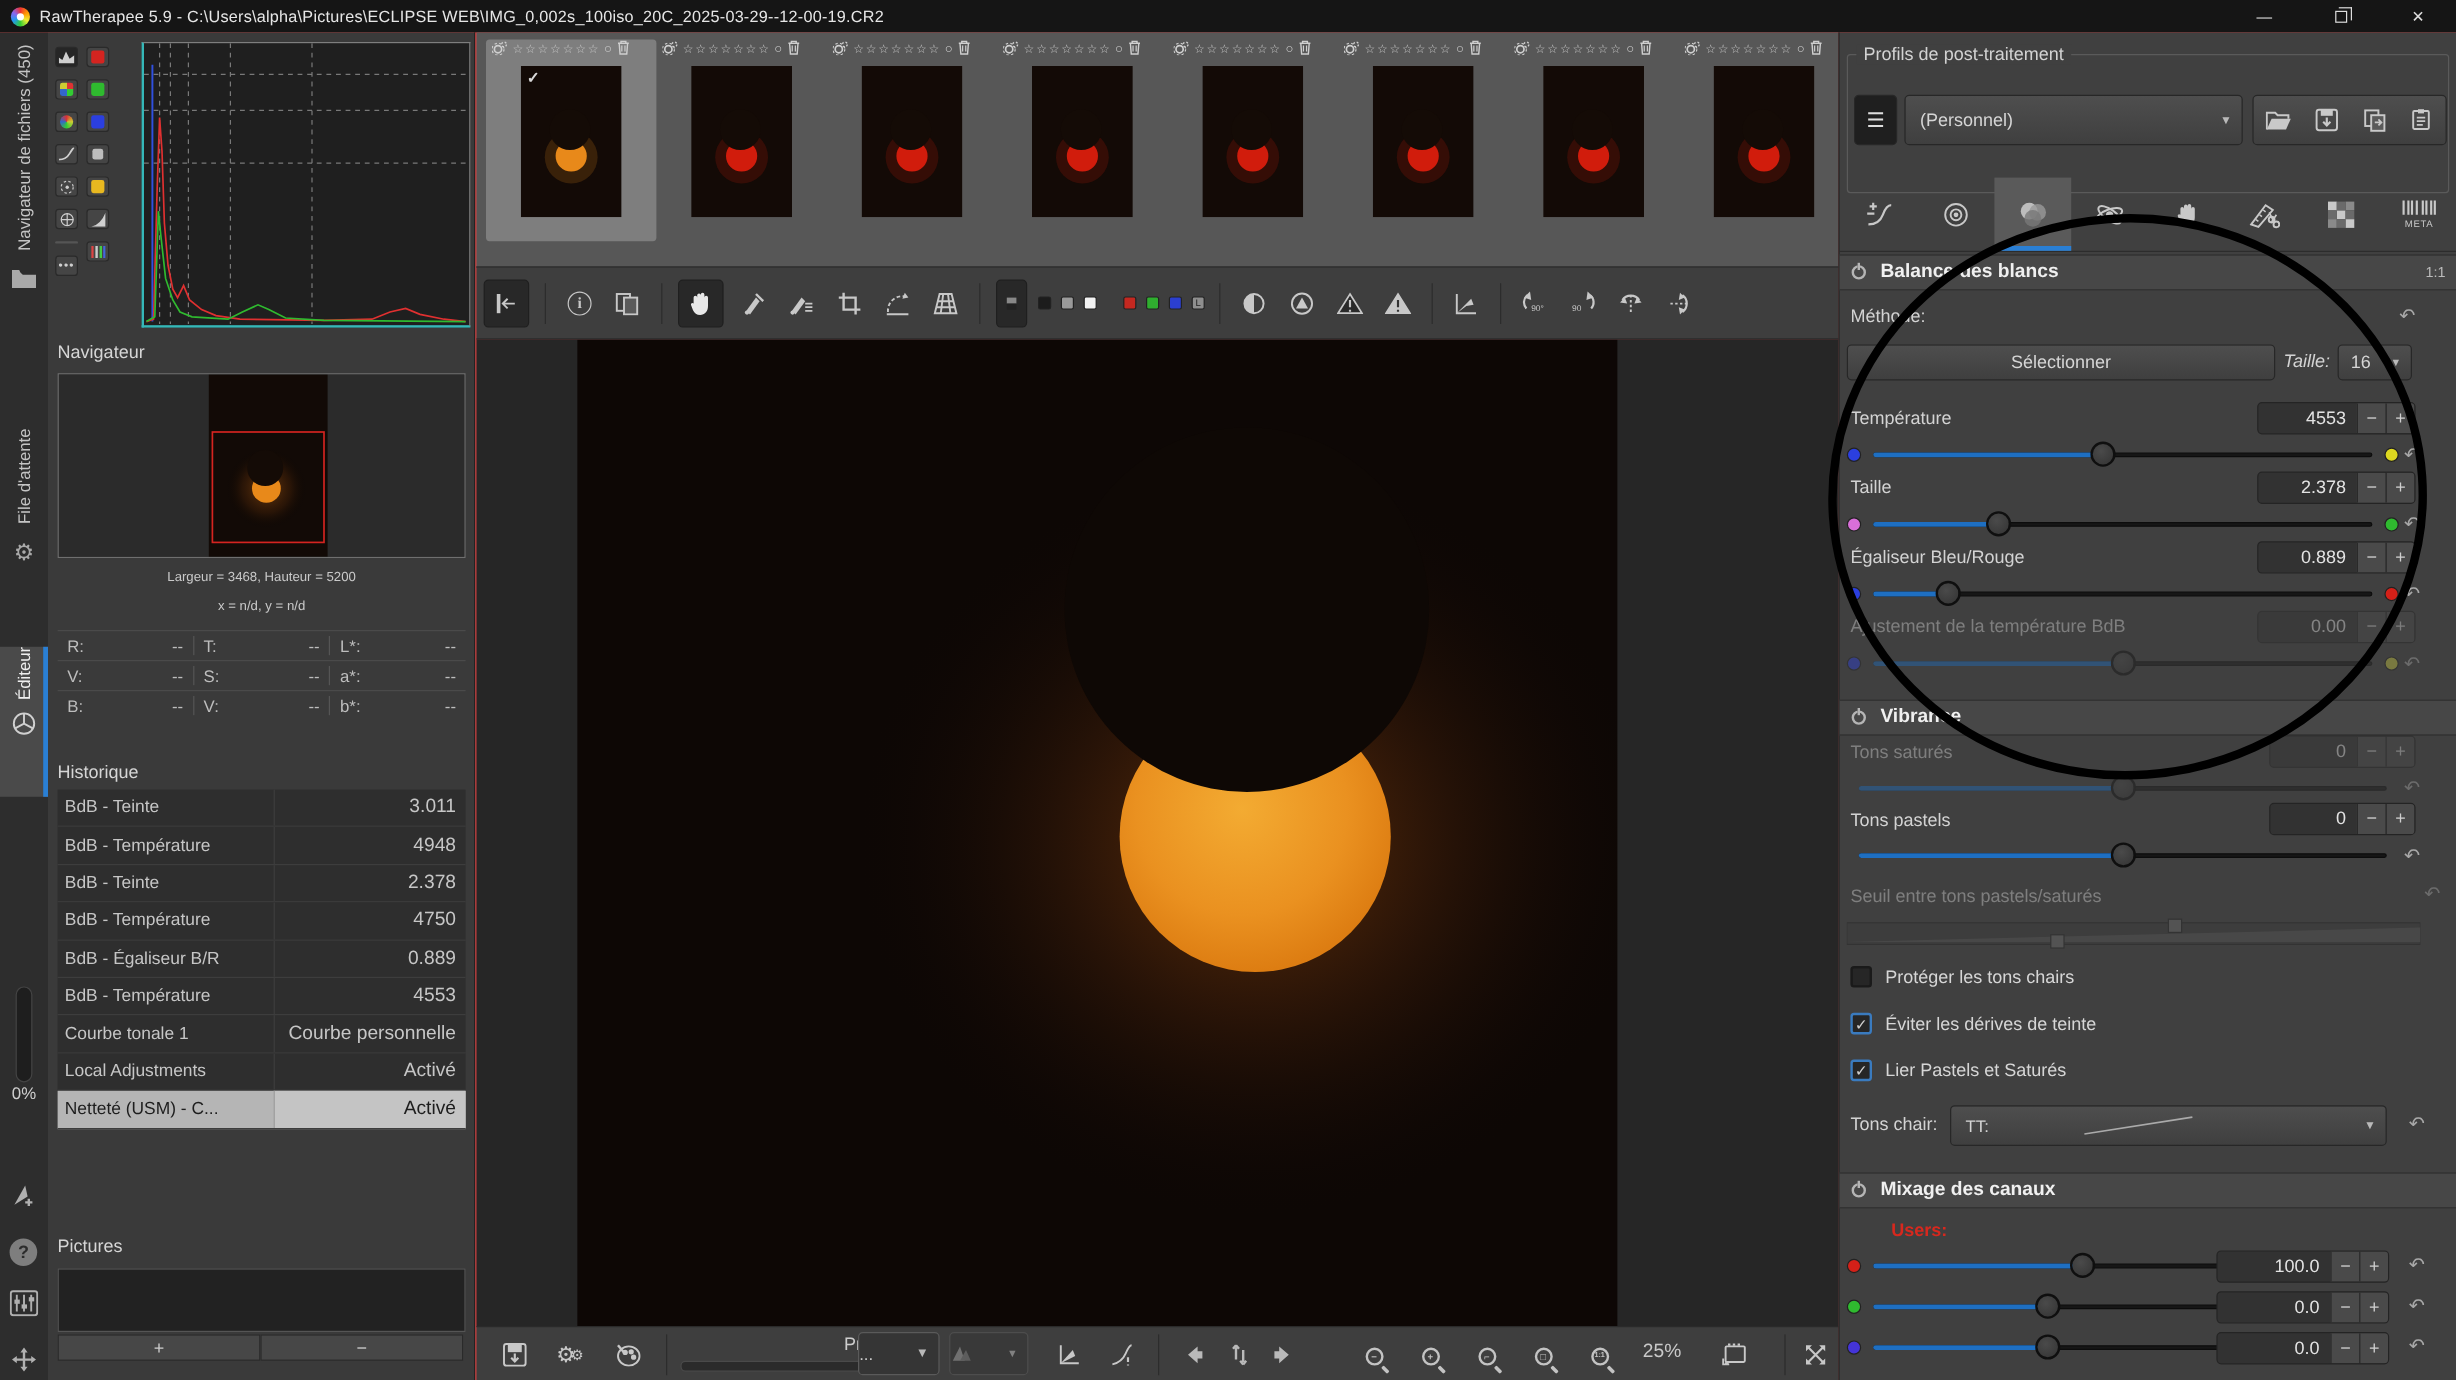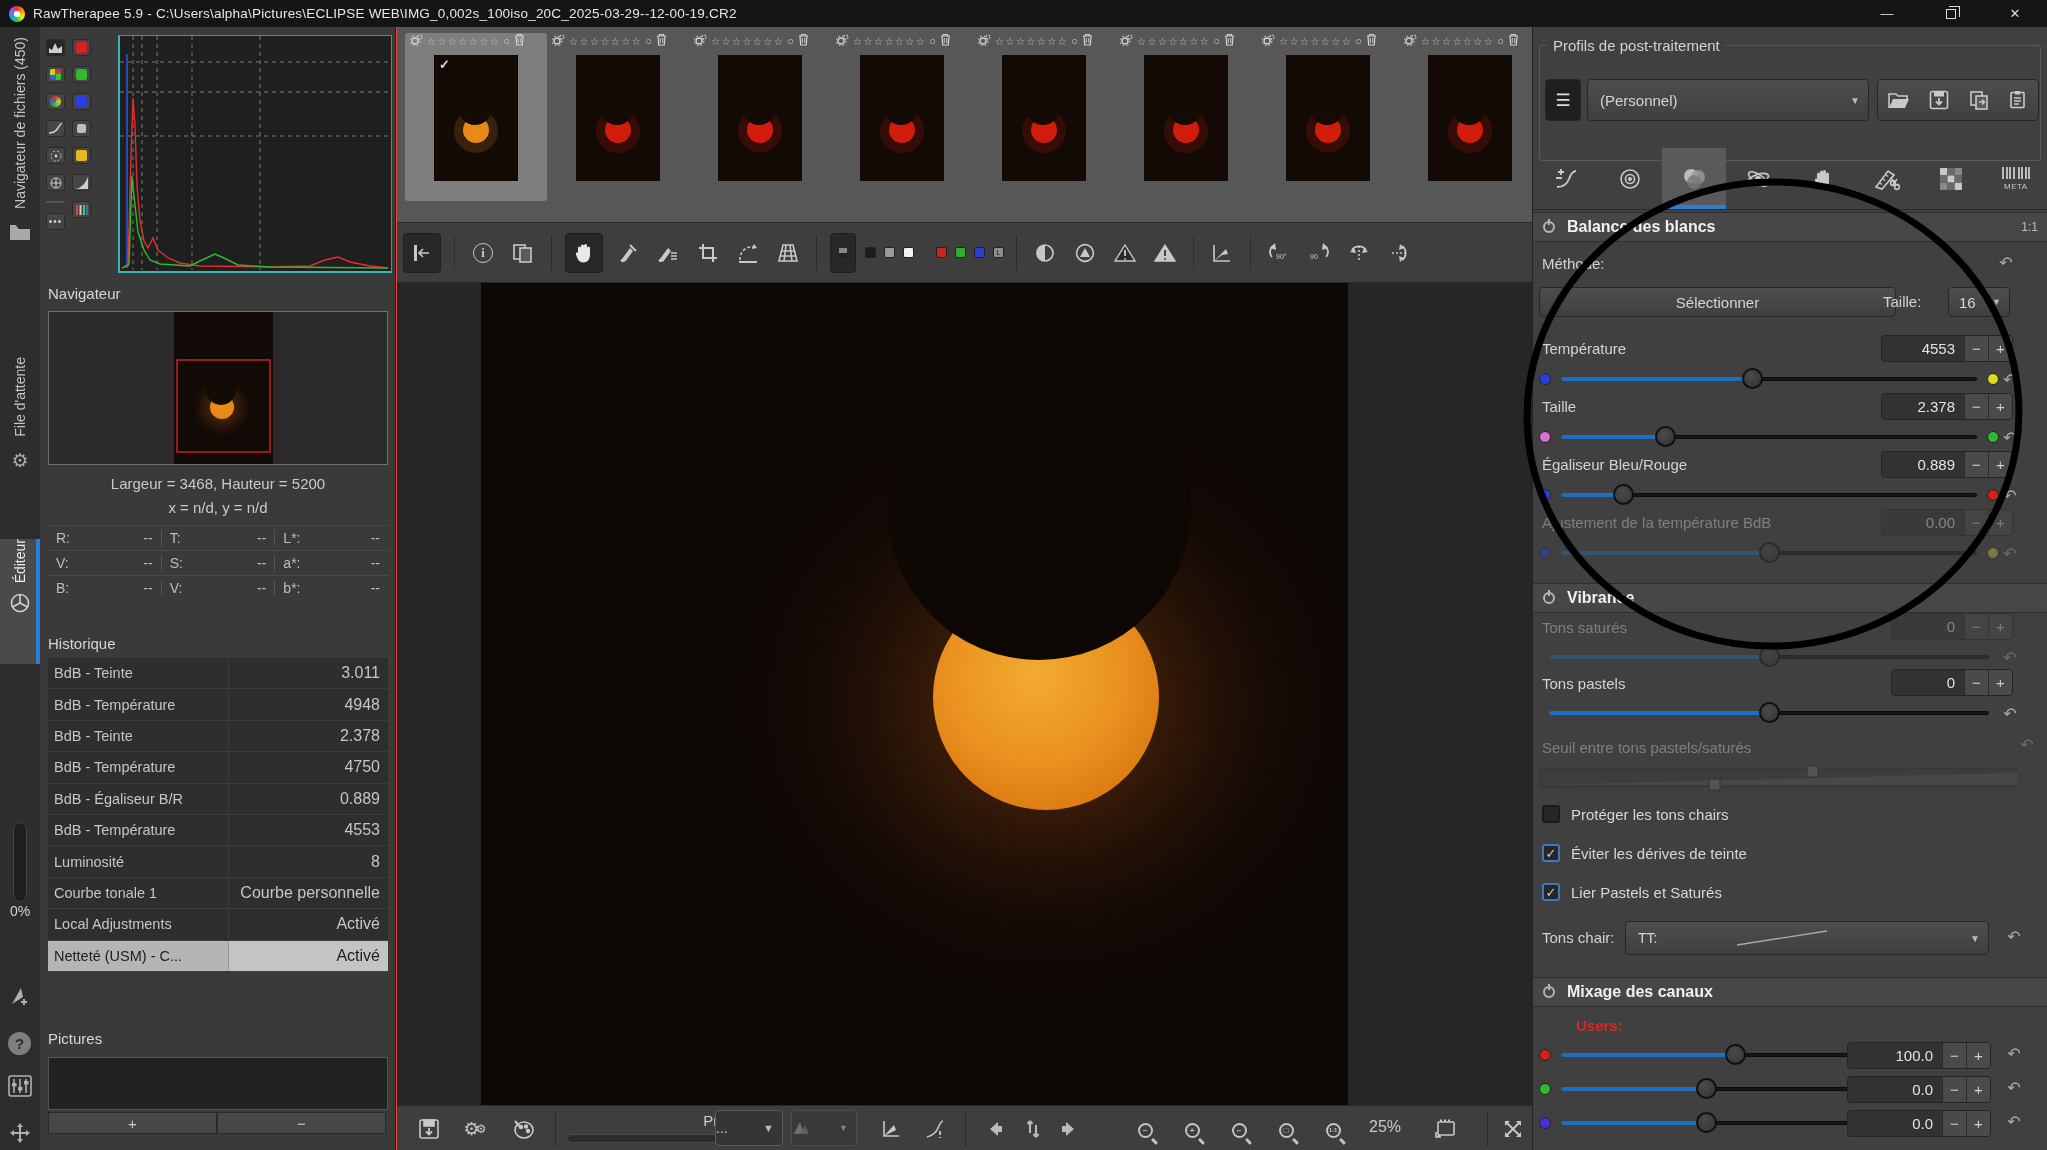--- a/index.html
+++ b/index.html
@@ -34,21 +34,21 @@
 
   
   #left-panel { left:40px; top:27px; width:356px; height:1123px; background:#3a3a3a; border-right:1px solid #232323; }
   .hist-btn { width:19px; height:17px; background:#454545; border:1px solid #2a2a2a; border-radius:3px; display:flex; align-items:center; justify-content:center; }
   .hist-btn.pressed { background:#262626; }
   .sq { display:block; border-radius:2px; }
   #histo-plot { left:78px; top:8px; width:274px; height:238px; background:#1f1f1f; border:1px solid #7e7e7e; border-left:2px solid #35b8b8; border-bottom:2px solid #35b8b8; }
   .panel-title { color:#d6d6d6; font-size:15px; }
 
   #nav-box { left:8px; top:284px; width:340px; height:154px; background:#2b2b2b; border:1px solid #6f6f6f; }
-  .nav-line { width:340px; text-align:center; color:#c9c9c9; font-size:15px; }
+  .nav-line { width:340px; text-align:center; color:#c9c9c9; font-size:11px; }
   #nav-table { left:8px; top:498px; width:340px; }
   .nav-row { display:flex; height:25px; align-items:center; border-top:1px solid #4a4a4a; }
   .nav-cell { flex:1; display:flex; justify-content:space-between; padding:0 8px; color:#bdbdbd; font-size:14px; border-left:1px solid #555; }
   .nav-cell:first-child { border-left:none; }
 
   #history-rows { left:8px; top:631px; width:340px; }
   .hist-row { display:flex; height:31.4px; align-items:center; background:#2e2e2e; border-bottom:1px solid #3d3d3d; }
   .hist-row .hl { flex:1.15; padding-left:6px; color:#c6c6c6; font-size:14.5px; white-space:nowrap; overflow:hidden; }
   .hist-row .hv { flex:1; padding-right:8px; text-align:right; color:#c6c6c6; font-size:16px; border-left:1px solid #3d3d3d; align-self:stretch; display:flex; align-items:center; justify-content:flex-end;}
   .hist-row.selected { background:#b5b5b5; }
@@ -347,24 +347,20 @@
         </div>
         <div class="hist-row">
      <span class="hl">BdB - Égaliseur B/R</span>
           <span class="hv">0.889</span>
         </div>
         <div class="hist-row">
      <span class="hl">BdB - Température</span>
           <span class="hv">4553</span>
         </div>
         <div class="hist-row">
-     <span class="hl">Luminosité</span>
-          <span class="hv">8</span>
-        </div>
-        <div class="hist-row">
      <span class="hl">Courbe tonale 1</span>
           <span class="hv">Courbe personnelle</span>
         </div>
         <div class="hist-row">
      <span class="hl">Local Adjustments</span>
           <span class="hv">Activé</span>
         </div>
         <div class="hist-row selected">
      <span class="hl">Netteté (USM) - C...</span>
           <span class="hv">Activé</span>
@@ -907,21 +903,21 @@
     <div class="tool-header" style="top:185px;">
       <span class="power"></span>
       <span class="tool-title">Balance des blancs</span>
       <span style="margin-left:auto; color:#bbb; font-size:12px;">1:1</span>
     </div>
     <div class="abs rlabel" style="left:9px; top:228px;">Méthode:</div>
     <span class="reset abs" style="left:462px; top:226px;">↶</span>
     <div class="btn abs" style="left:6px; top:260px; width:357px; height:30px; justify-content:center; font-size:15px;">
         <span>Sélectionner</span>
       </div>
-    <div class="abs rlabel" style="left:350px; top:266px;">Taille:</div>
+    <div class="abs rlabel" style="left:370px; top:266px;font-style:italic;">Taille:</div>
     <div class="btn abs" style="left:415px; top:260px; width:62px; height:30px; padding-left:10px;">
       <span style="font-size:15px;">16</span>
         <span class="combo-arrow" style="font-size:9px;">▼</span>
     </div>
     <div id="wb-sliders">
   <div class="abs rlabel" style="left:9px; top:313px;">Température</div>
   <span class="spin abs" style="left:348px; top:308px; width:132px;">
     <span class="val">4553</span>
           <span class="sbtn">−</span>
           <span class="sbtn">+</span>

